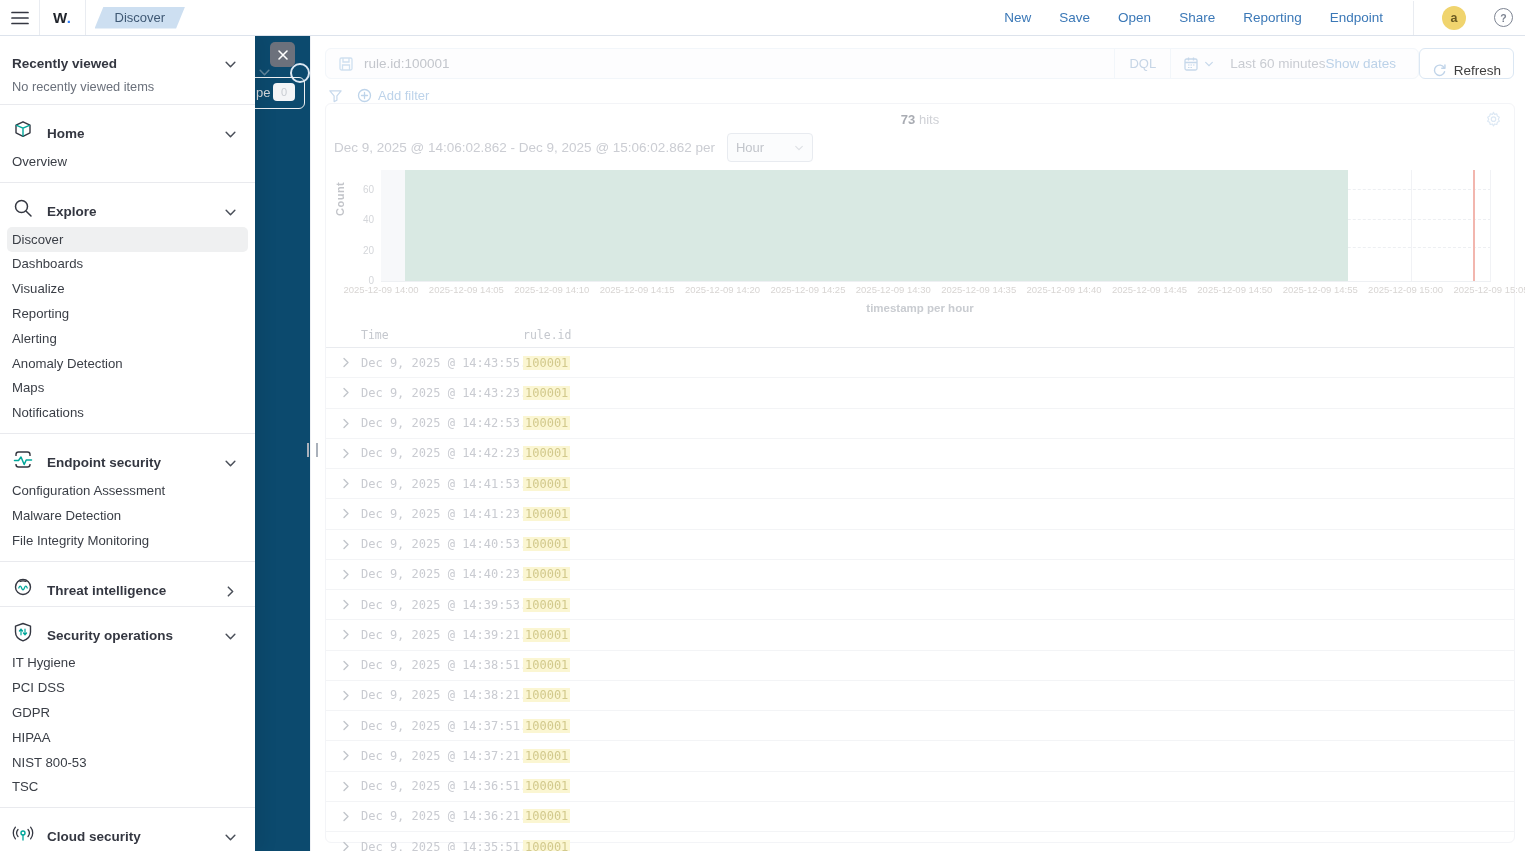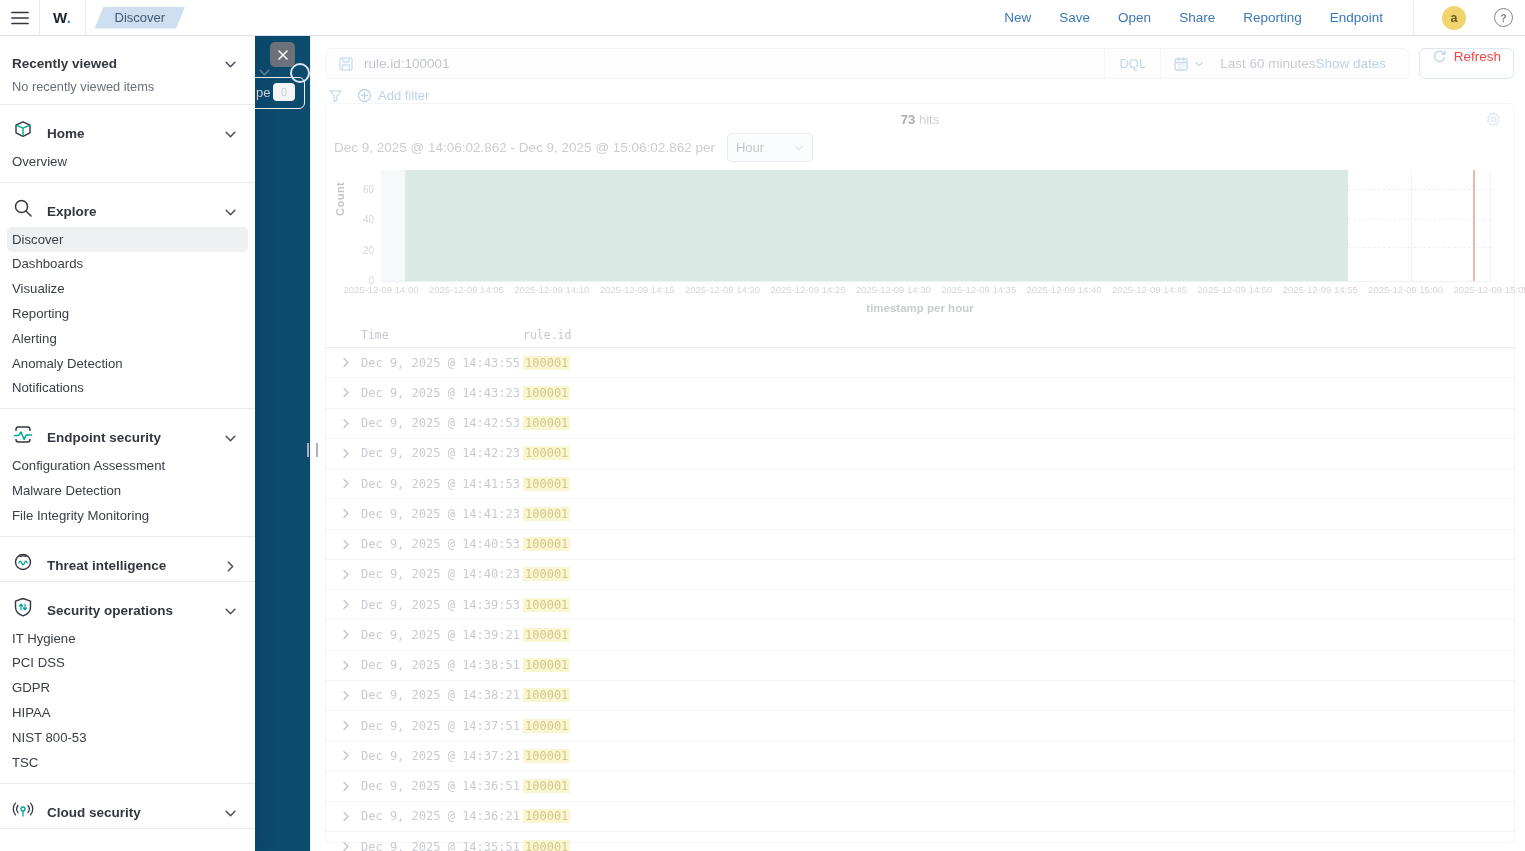--- a/index.html
+++ b/index.html
@@ -58,22 +58,22 @@
   .search-row{position:absolute;left:14px;top:14px;right:11px;height:29px;display:flex;align-items:center;}
   .query-group{flex:1;height:29px;display:flex;align-items:center;border:1px solid #f2f6fa;border-radius:6px;
                background:#fdfdfe;padding:0 10px;}
   .q-save-ic{margin:0 10px 0 2px;}
   .q-text{font-size:13.5px;color:#c3c6cc;flex:1;}
   .q-lang{font-size:13px;color:#c6d5e6;padding:0 14px;border-left:1px solid #f2f6fa;align-self:stretch;
           display:flex;align-items:center;}
   .q-cal{display:flex;align-items:center;gap:5px;padding:0 12px;border-left:1px solid #f2f6fa;align-self:stretch;}
   .q-range{font-size:13.5px;color:#c9ccd2;padding-left:4px;}
   .q-showdates{margin-left:auto;font-size:13.5px;color:#bcd2e8;padding-right:12px;cursor:pointer;}
-  .refresh-btn{margin-left:10px;width:93px;height:29px;border:1px solid #dbe7f3;border-radius:6px;background:#fff;
-               display:flex;align-items:flex-start;justify-content:center;gap:7px;font-size:13.5px;color:#ef4444;cursor:pointer;}
+  .refresh-btn{width:93px;height:29px;border:1px solid #dbe7f3;border-radius:6px;background:#fff;
+               display:flex;align-items:flex-end;justify-content:center;gap:7px;font-size:13.5px;color:#404040;cursor:pointer;}
   .filter-row{position:absolute;left:17px;top:52px;height:16px;display:flex;align-items:center;gap:14px;}
   .add-filter{display:flex;align-items:center;gap:6px;font-size:13px;color:#bdd3ea;cursor:pointer;}
 
   .panel{position:absolute;left:14px;top:68px;right:10px;bottom:8px;background:#fff;
          border:1px solid #f3f4f7;border-radius:6px;}
   .hits-row{position:absolute;top:8px;left:0;right:0;text-align:center;font-size:13px;color:#cfd1d6;}
   .hits-row b{color:#a9acb3;font-weight:bold;}
   .gear{position:absolute;top:7px;right:12px;cursor:pointer;}
   .range-row{position:absolute;top:30px;left:8px;height:27px;display:flex;align-items:center;gap:12px;}
   .range-text{font-size:13.5px;color:#cbcdd3;}
@@ -461,20 +461,21 @@
           </svg>
       </span>
     </div>
   <div class="fly-items">
         <div class="fly-item selected">Discover</div>
         <div class="fly-item">Dashboards</div>
         <div class="fly-item">Visualize</div>
         <div class="fly-item">Reporting</div>
         <div class="fly-item">Alerting</div>
         <div class="fly-item">Anomaly Detection</div>
+        <div class="fly-item">Maps</div>
         <div class="fly-item">Notifications</div>
       </div>
     </div>
     <div class="fly-section">
     <div class="fly-head">
       <span class="fly-icon">
           <svg width="22" height="22" viewBox="0 0 22 22" fill="none">
             <path d="M4 8V6.5A2.5 2.5 0 0 1 6.5 4h9A2.5 2.5 0 0 1 18 6.5V8" stroke="#343741" stroke-width="1.4"></path>
             <path d="M2.5 12.5h4L9 9l3.2 7.5 2-4.5h5.3" stroke="#00a69a" stroke-width="1.5" stroke-linecap="round" stroke-linejoin="round"></path>
             <path d="M4 16v.5A2.5 2.5 0 0 0 6.5 19h9a2.5 2.5 0 0 0 2.5-2.5V16" stroke="#343741" stroke-width="1.4"></path>

